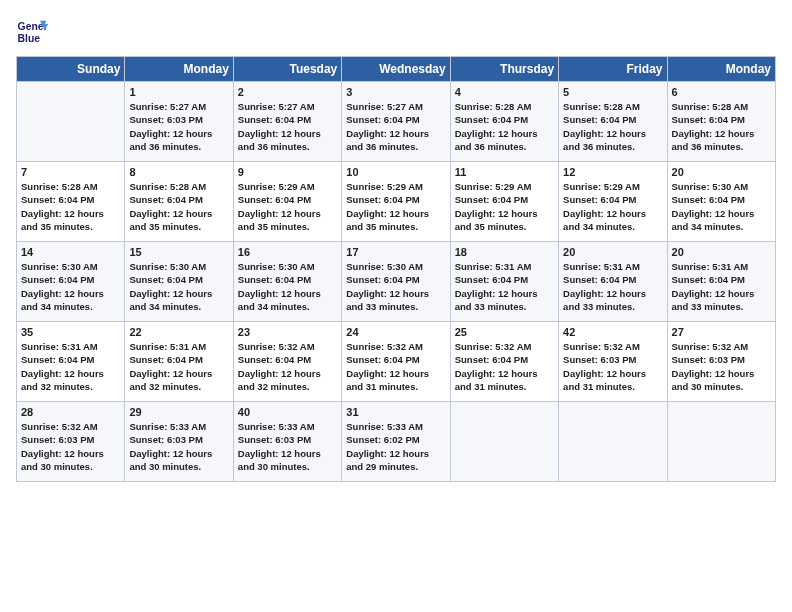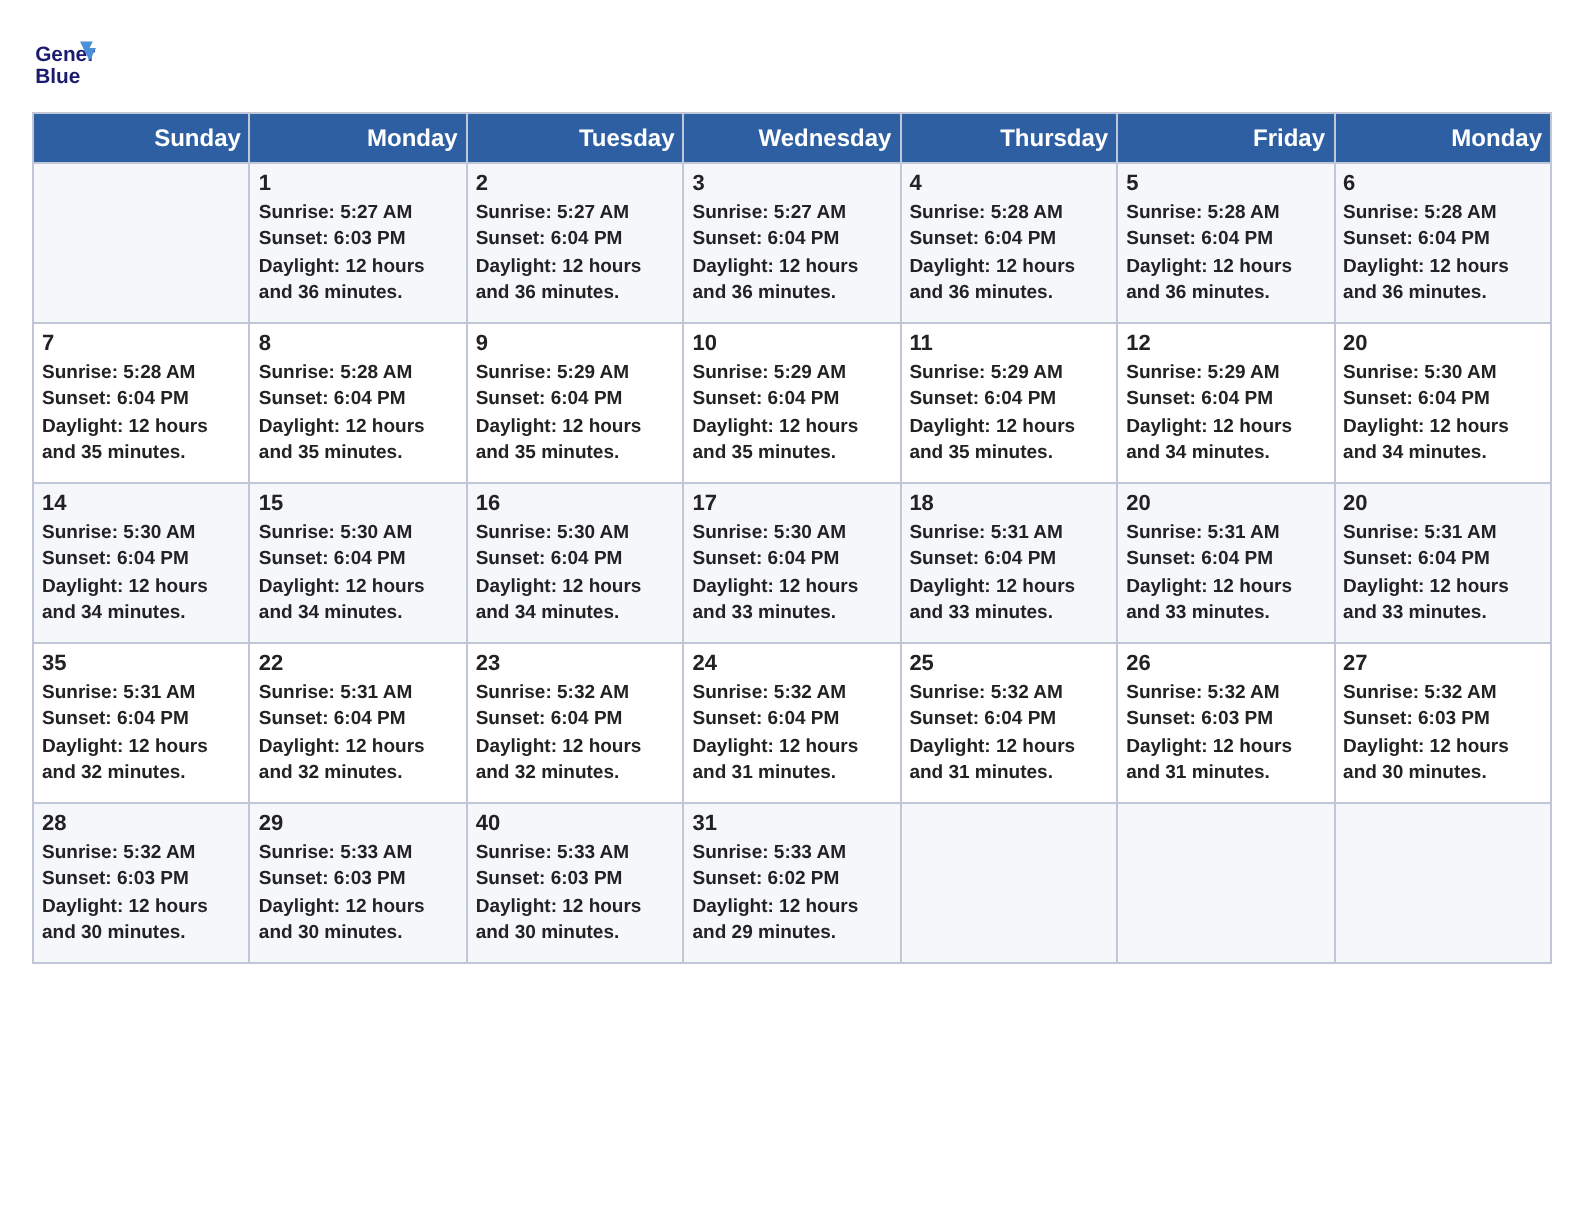--- a/index.html
+++ b/index.html
@@ -289,21 +289,21 @@
 and 31 minutes.</div>
         </td>
         <td>
           <span class="day-num">25</span>
           <div class="day-info" style="white-space: pre-line;">Sunrise: 5:32 AM
 Sunset: 6:04 PM
 Daylight: 12 hours
 and 31 minutes.</div>
         </td>
         <td>
-          <span class="day-num">26</span>
+          <span class="day-num">42</span>
           <div class="day-info" style="white-space: pre-line;">Sunrise: 5:32 AM
 Sunset: 6:03 PM
 Daylight: 12 hours
 and 31 minutes.</div>
         </td>
         <td>
           <span class="day-num">27</span>
           <div class="day-info" style="white-space: pre-line;">Sunrise: 5:32 AM
 Sunset: 6:03 PM
 Daylight: 12 hours

